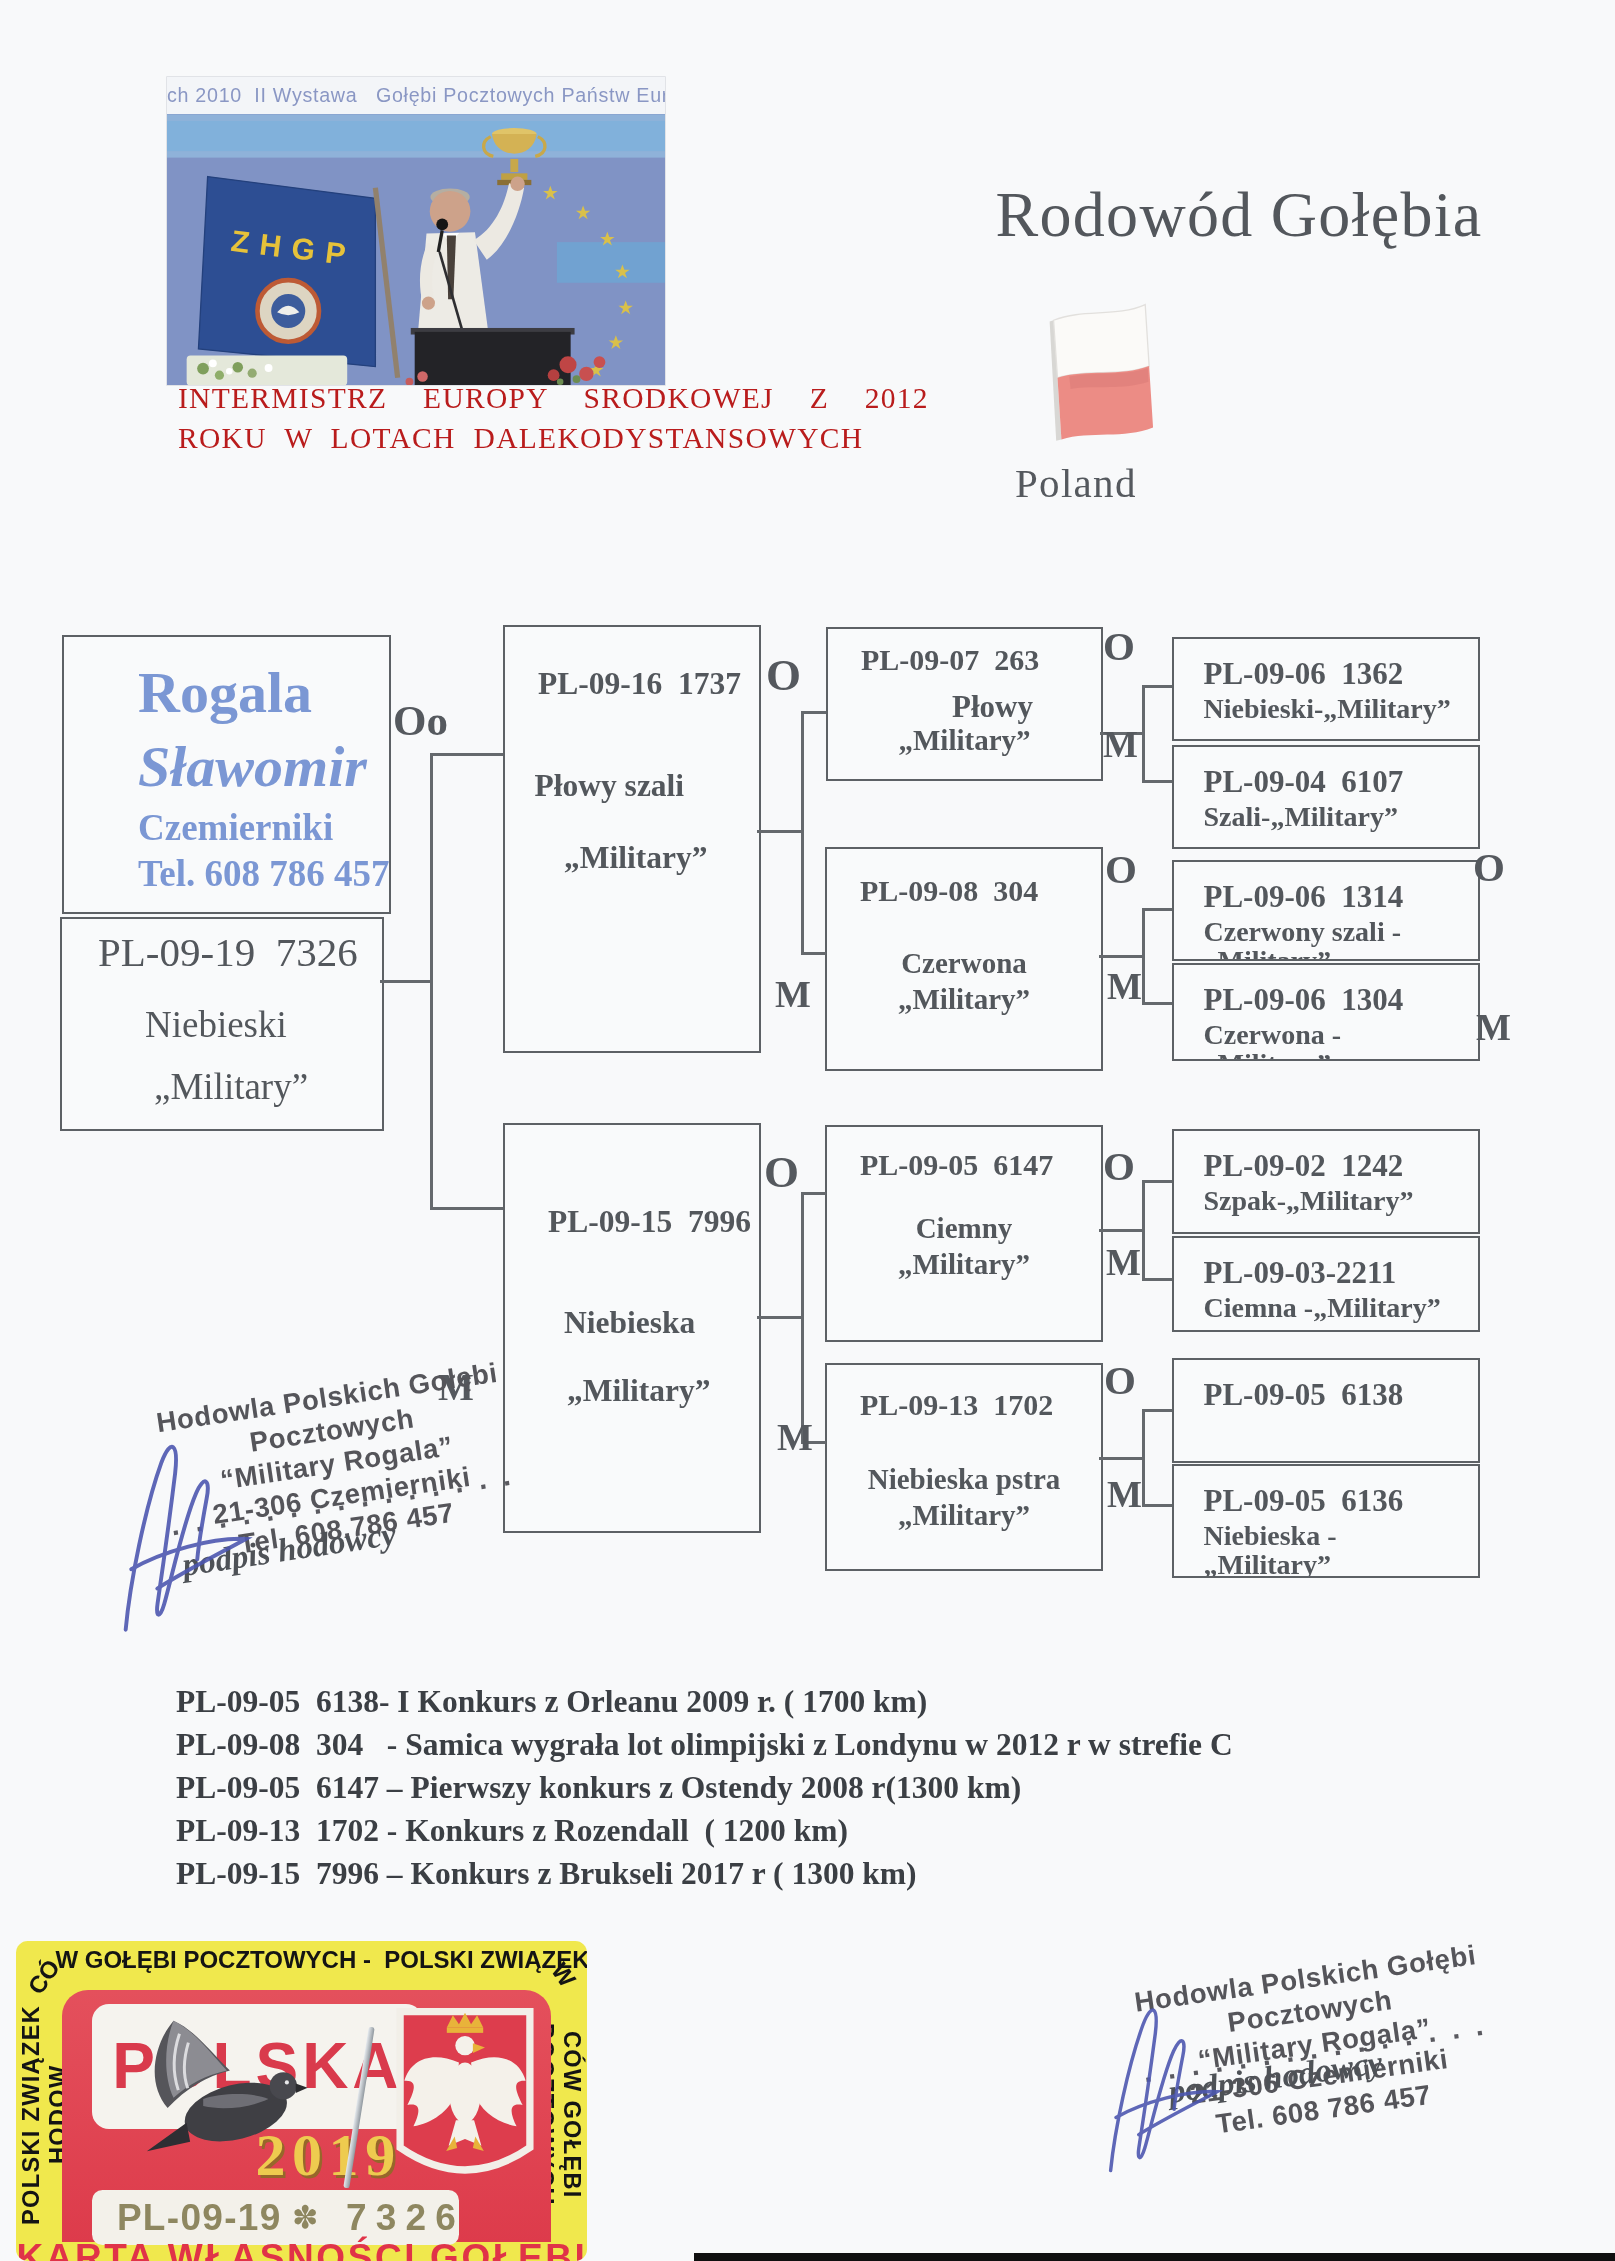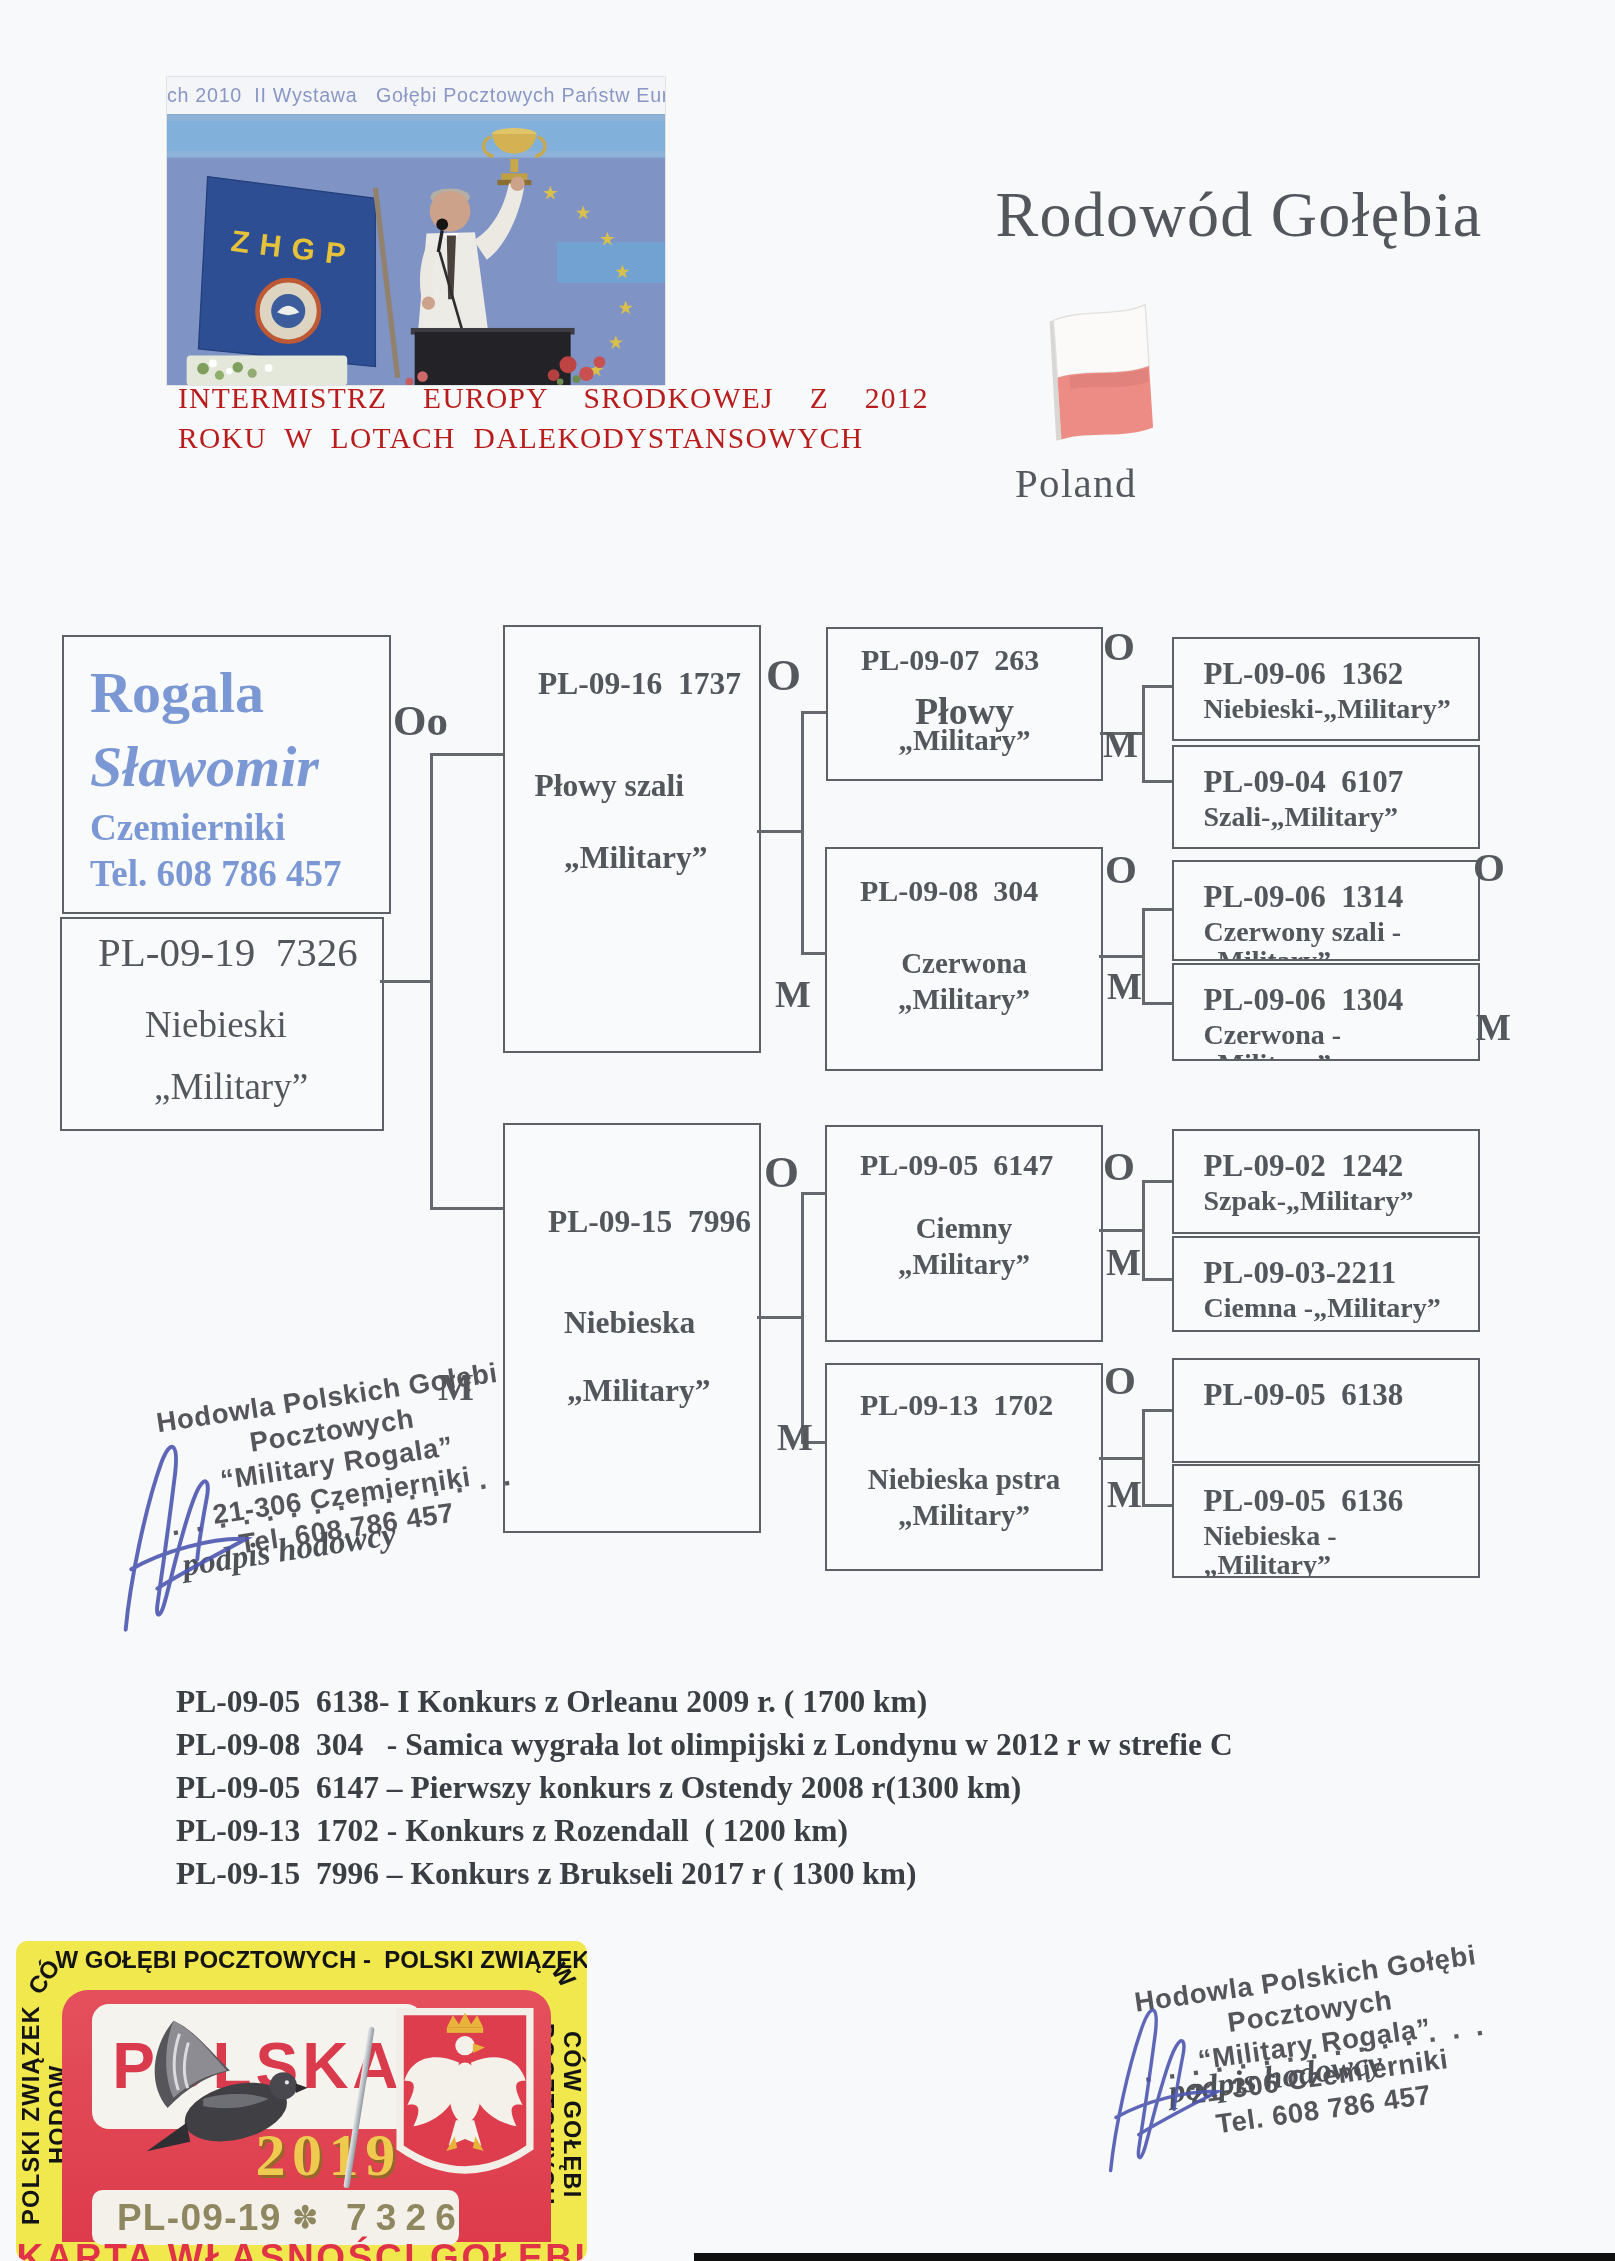--- a/index.html
+++ b/index.html
@@ -14,21 +14,21 @@
              line-height:37px;white-space:pre;text-align:center;letter-spacing:0.7px;}
   .page-title{position:absolute;left:944px;top:178px;width:590px;text-align:center;
               font-size:64px;color:#53575c;letter-spacing:1.3px;}
   .country{position:absolute;left:1015px;top:459px;font-size:41px;color:#55595e;letter-spacing:1.3px;}
   .red-cap{position:absolute;left:178px;white-space:pre;font-size:29.5px;color:#b91c1c;
            letter-spacing:1.3px;word-spacing:9.2px;}
   
   .tbox{position:absolute;border:2.6px solid #5d6165;background:rgba(250,251,252,.45);overflow:hidden;}
   .tline{position:absolute;font-weight:bold;color:#53575c;white-space:pre;}
   .tline.light{font-weight:normal;}
-  .blue{color:#7b97d4;}
+  .blue{color:#7b97d4;margin-left:48px;}
   .ln{position:absolute;background:#65696d;}
   .plbl{position:absolute;font-weight:bold;color:#55595e;}
   .sbox .sring{position:absolute;left:29.5px;top:17px;font-size:31px;font-weight:bold;color:#53575c;white-space:pre;}
   .sbox .sdesc{position:absolute;left:29.5px;top:55px;width:256px;font-size:28px;font-weight:bold;
                color:#53575c;line-height:1.05;}
   
   .stamp{position:absolute;font-family:"Liberation Sans","DejaVu Sans",sans-serif;color:#55555a;
          text-align:center;font-weight:600;}
   .stamp .sl{font-size:27.5px;line-height:33px;letter-spacing:0.7px;}
   .stamp .dots{position:absolute;left:0;width:100%;font-size:29px;letter-spacing:3.9px;color:#5a5a60;}
@@ -177,21 +177,21 @@
   </div>
 
   <div class="tbox" style="left:503px;top:1123px;width:254px;height:406px;">
     <div class="tline" style="left:43px;top:79px;font-size:31.5px;">PL-09-15  7996</div>
     <div class="tline" style="left:59px;top:180px;font-size:31.5px;">Niebieska</div>
     <div class="tline" style="left:62px;top:248px;font-size:31.5px;">„Military”</div>
   </div>
 
   <div class="tbox" style="left:826px;top:627px;width:273px;height:150px;">
     <div class="tline" style="left:33px;top:14.4px;font-size:30px;">PL-09-07  263</div>
-    <div class="tline" style="left:0;top:60px;width:100%;text-align:center;font-size:38px;">Płowy</div>
+    <div class="tline" style="left:0;top:60px;width:100%;text-align:center;font-size:31px;padding-left:28px;">Płowy</div>
     <div class="tline" style="left:0;top:95px;width:100%;text-align:center;font-size:29px;">„Military”</div>
   </div>
 
   <div class="tbox" style="left:825px;top:847px;width:274px;height:220px;">
     <div class="tline" style="left:33px;top:25px;font-size:30px;">PL-09-08  304</div>
     <div class="tline" style="left:0;top:98px;width:100%;text-align:center;font-size:29px;">Czerwona</div>
     <div class="tline" style="left:0;top:134px;width:100%;text-align:center;font-size:29px;">„Military”</div>
   </div>
 
   <div class="tbox" style="left:825px;top:1125px;width:274px;height:213px;">

